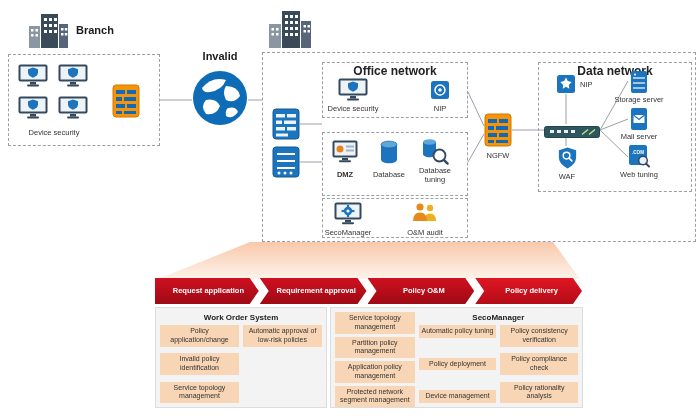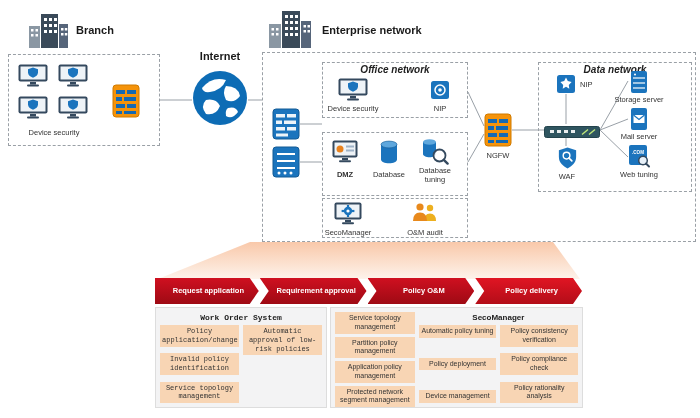--- a/index.html
+++ b/index.html
@@ -1,21 +1,21 @@
 <!DOCTYPE html>
 <html><head>
 <meta charset="utf-8">
 <style>
   html,body{margin:0;padding:0;background:#fff;}
   .canvas{position:relative;width:700px;height:418px;background:#fff;
           font-family:"Liberation Sans",sans-serif;overflow:hidden;}
   .abs{position:absolute;}
   .lbl{position:absolute;font-size:7.5px;color:#333;text-align:center;line-height:1.2;}
   .ttl{position:absolute;font-size:11px;font-weight:bold;color:#1a1a1a;}
-  .boxtitle{position:absolute;font-size:10px;font-weight:bold;color:#222;text-align:center;font-style:italic;}
+  .boxtitle{position:absolute;font-size:12px;font-weight:bold;color:#222;text-align:center;}
   .dash{position:absolute;border:1px dashed #9aa0a6;box-sizing:border-box;}
   .bold{font-weight:bold;}
   .connectors{position:absolute;left:0;top:0;pointer-events:none;}
   .connectors line{stroke:#99a0a7;stroke-width:1;}
   .funnel{position:absolute;left:155px;top:242px;width:428px;height:37px;
           background:linear-gradient(180deg,rgba(243,146,85,.50),rgba(249,211,182,.28));
           clip-path:polygon(22.2% 0,93% 0,99.3% 100%,0.7% 100%);}
   .chevrons{position:absolute;left:155px;top:278px;width:428px;height:26px;display:flex;}
   .chev{position:relative;flex:1;margin-right:1px;color:#fff;font-weight:bold;font-size:7.5px;
         display:flex;align-items:center;justify-content:center;text-align:center;line-height:1.15;
@@ -25,21 +25,21 @@
   .chev:first-child{clip-path:polygon(0 0,calc(100% - 9px) 0,100% 50%,calc(100% - 9px) 100%,0 100%);padding-left:10px;}
   .chev:nth-child(4),.chev:nth-child(5){background:linear-gradient(180deg,#e01523,#b30d18);}
   .panel{position:absolute;background:#f3f3f4;border:1px solid #ddd;box-sizing:border-box;padding:4px;}
   #wos{left:155px;top:307px;width:172px;height:101px;}
   #seco{left:330px;top:307px;width:253px;height:101px;}
   .phead{font-size:8px;font-weight:bold;text-align:center;color:#222;margin:1px 0 3px;}
   .cols{display:flex;gap:4px;flex:1;min-height:0;}
   .col{flex:1;display:flex;flex-direction:column;gap:3px;justify-content:space-between;min-width:0;}
   .col.top{justify-content:flex-start;}
   .pi{background:#f8d5b4;color:#333;font-size:7px;line-height:1.25;text-align:center;padding:2px 2px;}
-  .wosbody{display:flex;flex-direction:column;height:calc(100% - 0px);font-family:Liberation Mono, monospace;}
+  .wosbody{display:flex;flex-direction:column;height:calc(100% - 0px);}
   .secoinner{display:flex;gap:4px;height:100%;}
   .secoright{flex:2;display:flex;flex-direction:column;min-width:0;}
 </style>
 </head>
 <body>
 
 <div class="canvas">
 
   <svg class="connectors" width="700" height="418">
     <line x1="160" y1="100" x2="192" y2="100"></line>
@@ -134,21 +134,21 @@
           <rect x="4" y="13" width="6" height="4"></rect>
           <rect x="12" y="13" width="12" height="4"></rect>
           <rect x="4" y="20" width="9" height="4"></rect>
           <rect x="15" y="20" width="9" height="4"></rect>
           <rect x="4" y="27" width="6" height="3"></rect>
           <rect x="12" y="27" width="12" height="3"></rect>
         </g>
       </svg>
   </div>
 
-  <div class="ttl" style="left:194px;top:50px;width:52px;text-align:center">Internet</div>
+  <div class="ttl" style="left:194px;top:50px;width:52px;text-align:center">Invalid</div>
   <div class="abs" style="left:192px;top:70px">
     <svg width="56" height="56" viewBox="0 0 56 56">
       <circle cx="28" cy="28" r="27" fill="#0d6cb5"></circle>
       <path d="M10 18 Q20 6 34 10 Q30 20 18 22 Q11 23 10 18 Z" fill="#fff"></path>
       <path d="M34 16 Q46 16 48 26 Q42 34 34 30 Q30 22 34 16 Z" fill="#fff"></path>
       <path d="M14 30 Q24 28 28 36 Q24 46 14 44 Q8 36 14 30 Z" fill="#fff"></path>
       <path d="M36 38 Q44 36 46 42 Q40 50 34 46 Q33 40 36 38 Z" fill="#fff"></path>
     </svg>
   </div>
 
@@ -174,21 +174,20 @@
           <rect x="10" y="20" width="2.5" height="2.5"></rect>
         <rect x="5.5" y="25" width="2.5" height="2.5"></rect>
           <rect x="10" y="25" width="2.5" height="2.5"></rect>
         <rect x="37.5" y="17" width="2.5" height="2.5"></rect>
           <rect x="41.5" y="17" width="2.5" height="2.5"></rect>
         <rect x="37.5" y="22" width="2.5" height="2.5"></rect>
           <rect x="41.5" y="22" width="2.5" height="2.5"></rect>
       </g>
     </svg>
   </div>
-  <div class="ttl" style="left:322px;top:24px">Enterprise network</div>
   <div class="dash" style="left:262px;top:52px;width:434px;height:190px"></div>
 
   <div class="abs" style="left:272px;top:108px">
     <svg width="28" height="32" viewBox="0 0 28 32">
         <rect x="1" y="1" width="26" height="30" rx="3" fill="#1b74bd" stroke="#135a95"></rect>
         <g fill="#fff" opacity=".92">
           <rect x="4" y="6" width="9" height="3.5"></rect>
           <rect x="15" y="6" width="9" height="3.5"></rect>
           <rect x="4" y="12.5" width="6" height="3.5"></rect>
           <rect x="12" y="12.5" width="12" height="3.5"></rect>

